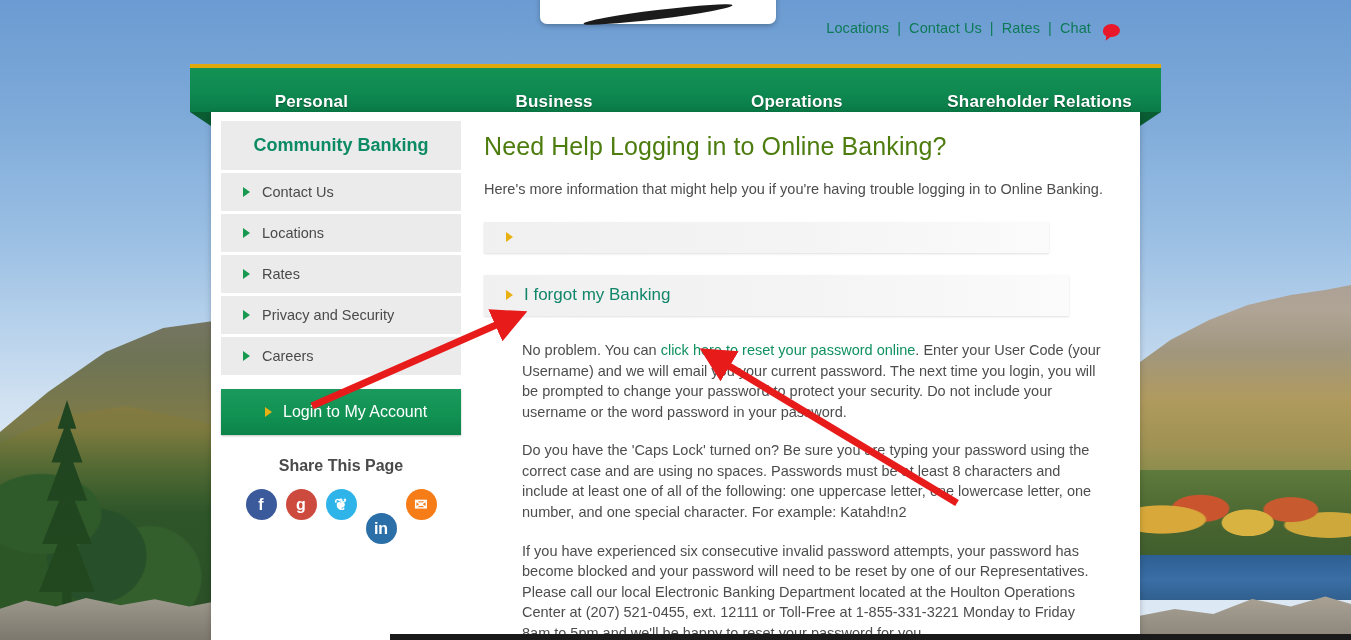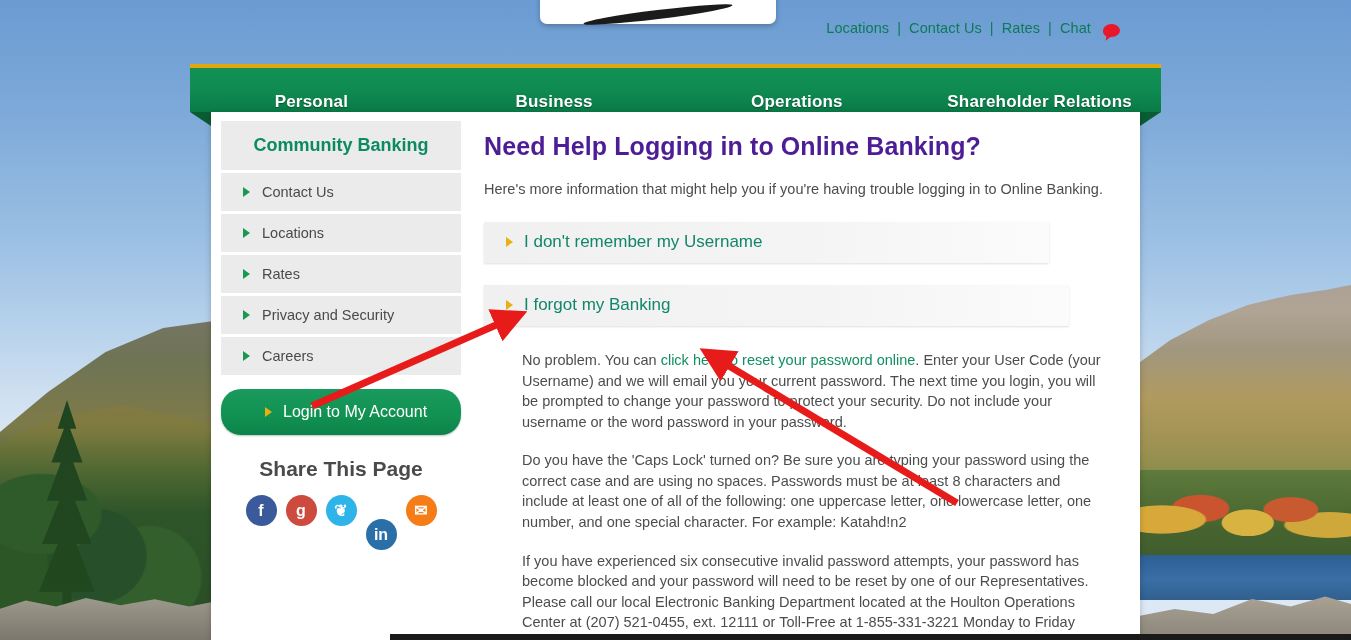--- a/index.html
+++ b/index.html
@@ -225,28 +225,27 @@
   .login-btn {
     margin-top: 14px;
     background: linear-gradient(to bottom, #1a9a5c 0%, #119253 55%, #0d8349 100%);
     color: #ffffff;
     font-size: 16px;
     padding: 14px 0 14px 44px;
     display: flex;
     align-items: center;
     cursor: pointer;
     box-shadow: 0 1px 2px rgba(0,0,0,.25);
-    border-radius: 20px;
   }
   .login-btn .tri { margin-right: 11px; }
 
   .share-title {
     margin-top: 22px;
     text-align: center;
-    font-size: 21px;
+    font-size: 16px;
     font-weight: bold;
     color: #4a4a4a;
   }
   .social-row {
     margin-top: 14px;
     display: flex;
     justify-content: center;
     gap: 9px;
   }
   .social {
@@ -259,22 +258,22 @@
     font-size: 16px;
     font-weight: bold;
     cursor: pointer;
     line-height: 1;
   }
 
   .main { position: absolute; left: 273px; top: 20px; width: 630px; }
 
   .page-title {
     font-size: 25px;
-    color: #4c1d95;
-    font-weight: bold;
+    color: #4d7c0f;
+    font-weight: normal;
     letter-spacing: .1px;
   }
   .intro {
     margin-top: 18px;
     font-size: 14.5px;
     color: #4d4d4d;
     line-height: 1.45;
   }
 
   .accordion-head {
@@ -398,21 +397,20 @@
           <div class="social" style="background: rgb(245, 124, 22);">✉</div>
         </div>
       </aside>
 
       <section class="main">
         <h1 class="page-title">Need Help Logging in to Online Banking?</h1>
         <p class="intro">Here's more information that might help you if you're having trouble logging in to Online Banking.</p>
 
         <div class="accordion-head acc-1">
           <span class="tri tri-gold"></span>
-          <span>I don't remember my Username</span>
         </div>
 
         <div class="accordion-head acc-2">
           <span class="tri tri-gold"></span>
           <span>I forgot my Banking</span>
         </div>
 
         <div class="panel">
           <p><span>No problem. You can </span><a href="#">click here to reset your password online</a><span>. Enter your User Code (your Username) and we will email you your current password. The next time you login, you will be prompted to change your password to protect your security. Do not include your username or the word password in your password.</span></p>
           <p>Do you have the 'Caps Lock' turned on? Be sure you are typing your password using the correct case and are using no spaces. Passwords must be at least 8 characters and include at least one of all of the following: one uppercase letter, one lowercase letter, one number, and one special character. For example: Katahd!n2</p>

